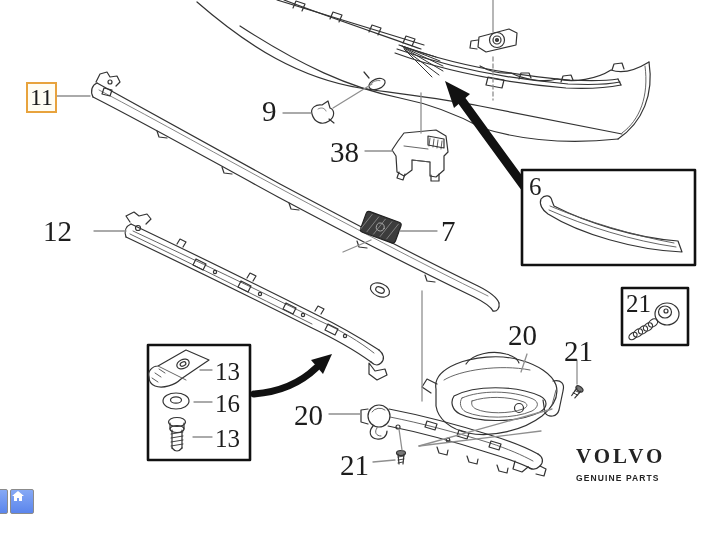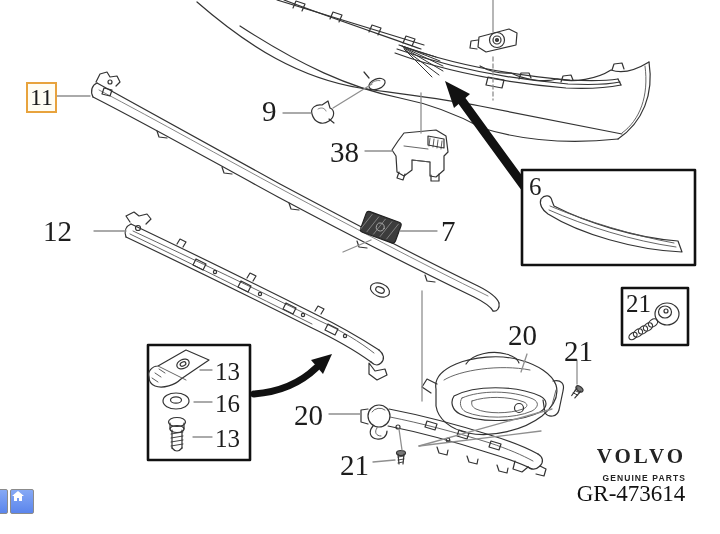--- a/index.html
+++ b/index.html
@@ -5,21 +5,21 @@
   html,body{margin:0;padding:0;background:#fff;}
   .stage{position:relative;width:720px;height:534px;background:#ffffff;overflow:hidden;
          font-family:"Liberation Serif", serif;}
   .stage svg{position:absolute;left:0;top:0;}
   .callout{position:absolute;color:#1d1d1d;font-size:29px;line-height:1;letter-spacing:0;
            cursor:default;user-select:none;}
   .callout.small{font-size:25px;}
   .callout-box{position:absolute;left:26px;top:82px;width:27px;height:27px;
                border:2px solid #E8A33D;background:#FFFDF3;display:flex;align-items:center;
                justify-content:center;font-size:24px;color:#1d1d1d;}
-  .brand{position:absolute;left:576px;top:446px;width:110px;text-align:right;color:#242424;}
+  .brand{position:absolute;left:576px;top:446px;width:110px;text-align:left;color:#242424;}
   .brand .name{font-weight:bold;font-size:21px;letter-spacing:3px;line-height:1;}
   .brand .tagline{font-family:"Liberation Sans", sans-serif;font-weight:bold;font-size:8.5px;
                   letter-spacing:1.1px;margin-top:7px;line-height:1;}
   .drawing-code{position:absolute;left:576px;top:481px;width:110px;text-align:center;
                 font-size:23px;color:#111;}
   .nav-btn{position:absolute;top:489px;width:22px;height:23px;border:1px solid #8b8b8b;
            border-radius:2px;background:linear-gradient(#86a9f5,#5b85ec);
            display:flex;align-items:center;justify-content:center;}
   .nav-btn.partial{left:-16px;}
   .nav-btn.home{left:10px;}
@@ -283,21 +283,20 @@
   <div class="callout small" style="left:215px;top:426px">13</div>
   <div class="callout" style="left:294px;top:401px">20</div>
   <div class="callout" style="left:508px;top:321px">20</div>
   <div class="callout" style="left:564px;top:337px">21</div>
   <div class="callout" style="left:340px;top:451px">21</div>
 
   <div class="brand">
     <div class="name">VOLVO</div>
     <div class="tagline">GENUINE PARTS</div>
   </div>
-  <div class="drawing-code">GR-473614</div>
 
   <div class="nav-btn partial">
     
   </div>
   <div class="nav-btn home">
     <svg width="14" height="12" viewBox="0 0 14 12">
       <path d="M7,1 L13,6 h-2 v5 h-3 v-3 h-2 v3 H3 V6 H1 Z" fill="#fff"></path>
     </svg>
   </div>
 

